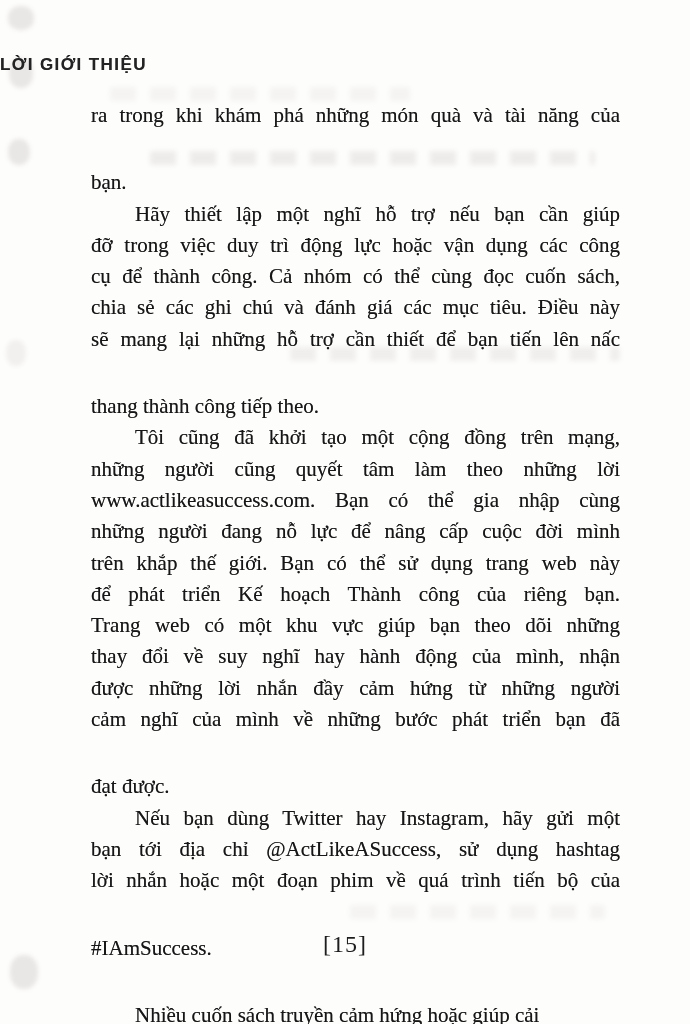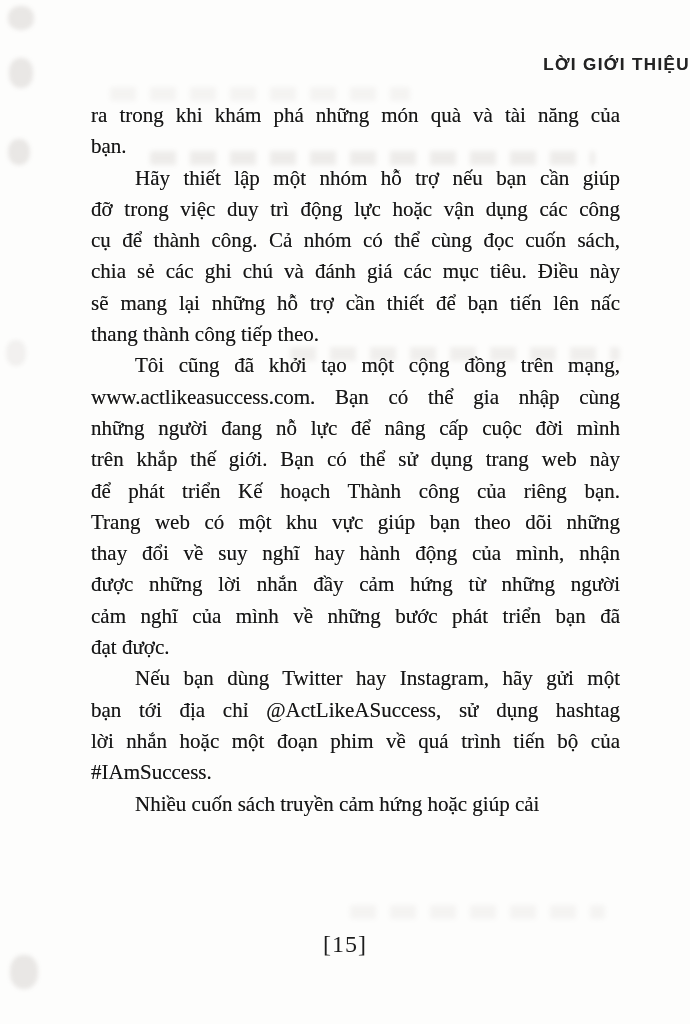--- a/index.html
+++ b/index.html
@@ -16,21 +16,21 @@
     background: #fdfdfc;
     overflow: hidden;
     font-family: "Liberation Serif", serif;
   }
   
   .chapter-header {
     position: absolute;
     top: 55px;
     left: 0;
     width: 100%;
-    text-align: right;
+    text-align: left;
     font-family: "Liberation Sans", sans-serif;
     font-size: 17px;
     font-weight: 600;
     letter-spacing: 1.4px;
     color: #232323;
     text-shadow: 0 0 0.5px rgba(0,0,0,0.45);
   }
   
   .body-text {
     position: absolute;
@@ -44,20 +44,21 @@
   }
   .tline {
     height: 31.3px;
     line-height: 31.3px;
     text-align: justify;
     text-align-last: justify;
     white-space: normal;
   }
   .tline.lastline {
     text-align-last: left;
+    margin-top: 36px;
   }
   .tline.indent {
     text-indent: 44px;
   }
   
   .page-number {
     position: absolute;
     top: 931px;
     left: 0;
     width: 100%;
@@ -109,27 +110,28 @@
   <div class="ghost g1"></div>
   <div class="ghost g2"></div>
   <div class="ghost g3"></div>
   <div class="ghost g4"></div>
 
   <div class="chapter-header">LỜI GIỚI THIỆU</div>
 
   <div class="body-text" id="body-text">
       <div class="tline">ra trong khi khám phá những món quà và tài năng của</div>
       <div class="tline lastline">bạn.</div>
-      <div class="tline indent">Hãy thiết lập một nhóm hỗ trợ nếu bạn cần giúp</div>
+      <div class="tline indent">Hãy thiết lập một nghĩ hỗ trợ nếu bạn cần giúp</div>
       <div class="tline">đỡ trong việc duy trì động lực hoặc vận dụng các công</div>
       <div class="tline">cụ để thành công. Cả nhóm có thể cùng đọc cuốn sách,</div>
       <div class="tline">chia sẻ các ghi chú và đánh giá các mục tiêu. Điều này</div>
       <div class="tline">sẽ mang lại những hỗ trợ cần thiết để bạn tiến lên nấc</div>
       <div class="tline lastline">thang thành công tiếp theo.</div>
       <div class="tline indent">Tôi cũng đã khởi tạo một cộng đồng trên mạng,</div>
+      <div class="tline">những người cũng quyết tâm làm theo những lời</div>
       <div class="tline">www.actlikeasuccess.com. Bạn có thể gia nhập cùng</div>
       <div class="tline">những người đang nỗ lực để nâng cấp cuộc đời mình</div>
       <div class="tline">trên khắp thế giới. Bạn có thể sử dụng trang web này</div>
       <div class="tline">để phát triển Kế hoạch Thành công của riêng bạn.</div>
       <div class="tline">Trang web có một khu vực giúp bạn theo dõi những</div>
       <div class="tline">thay đổi về suy nghĩ hay hành động của mình, nhận</div>
       <div class="tline">được những lời nhắn đầy cảm hứng từ những người</div>
       <div class="tline">cảm nghĩ của mình về những bước phát triển bạn đã</div>
       <div class="tline lastline">đạt được.</div>
       <div class="tline indent">Nếu bạn dùng Twitter hay Instagram, hãy gửi một</div>

